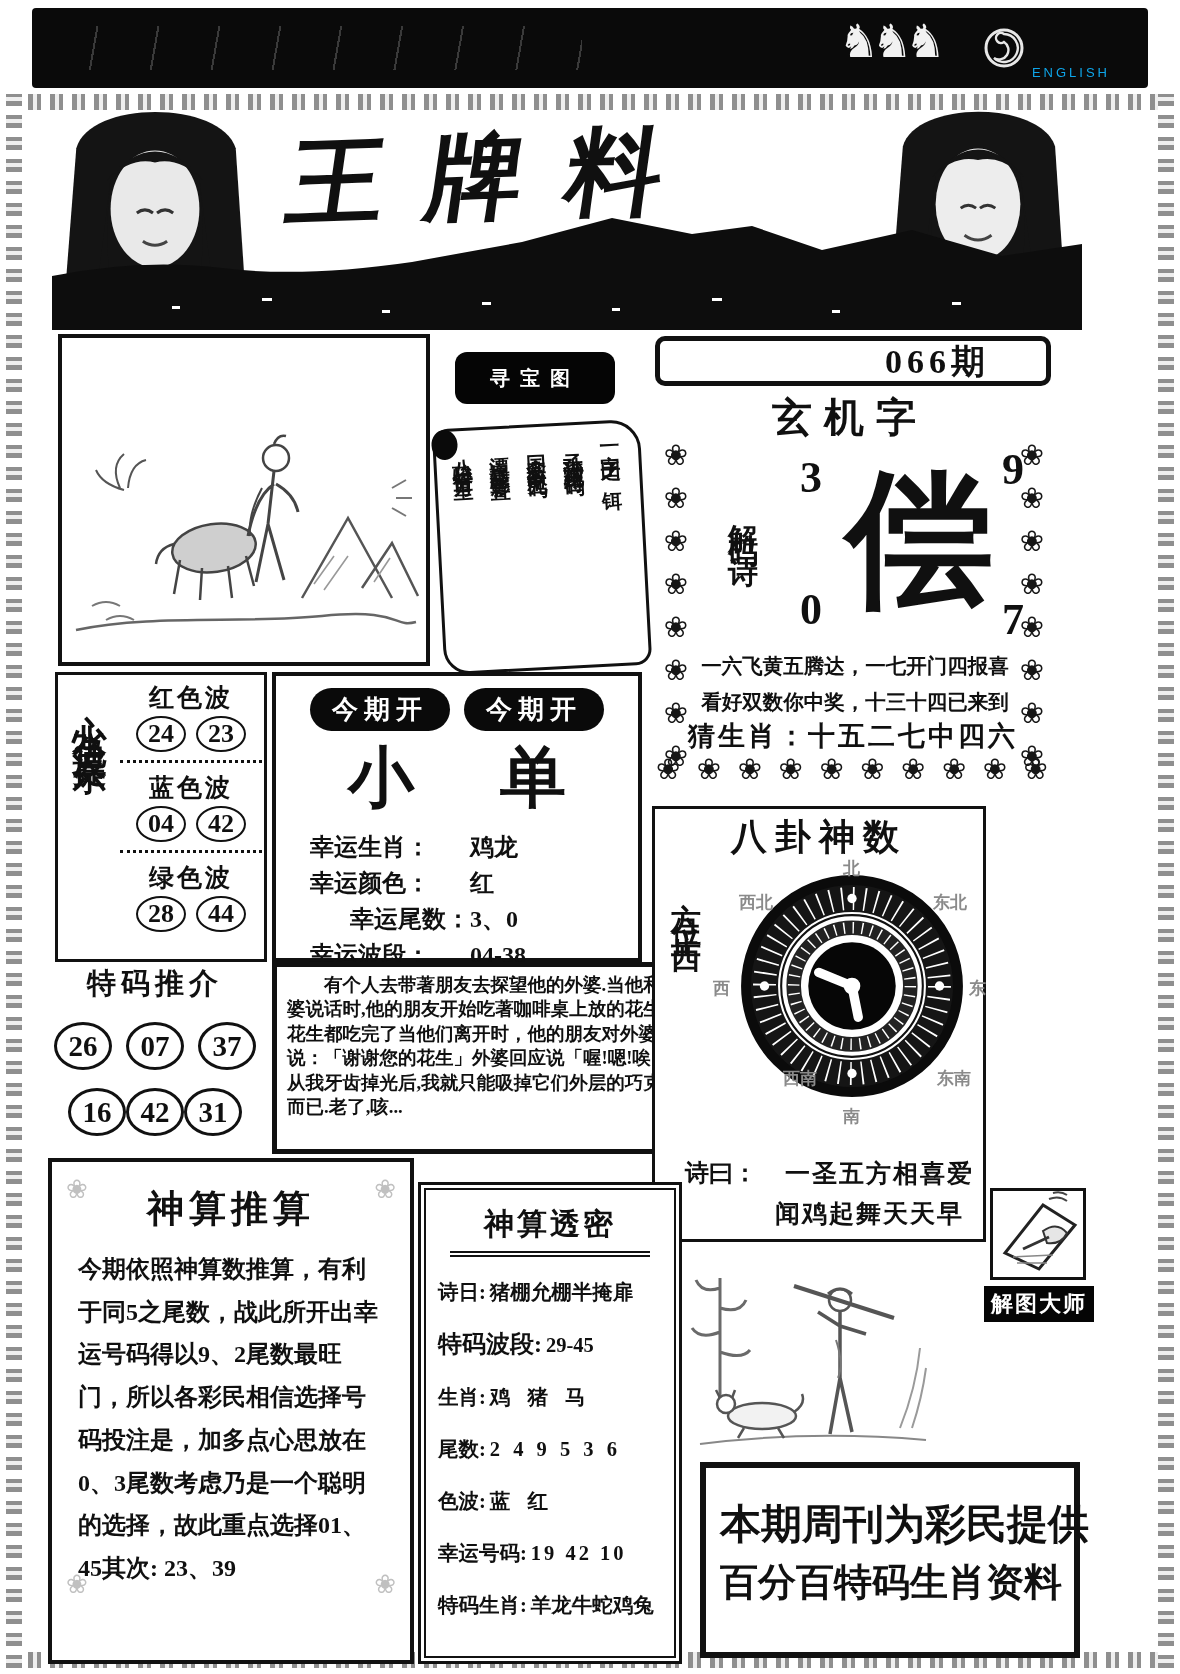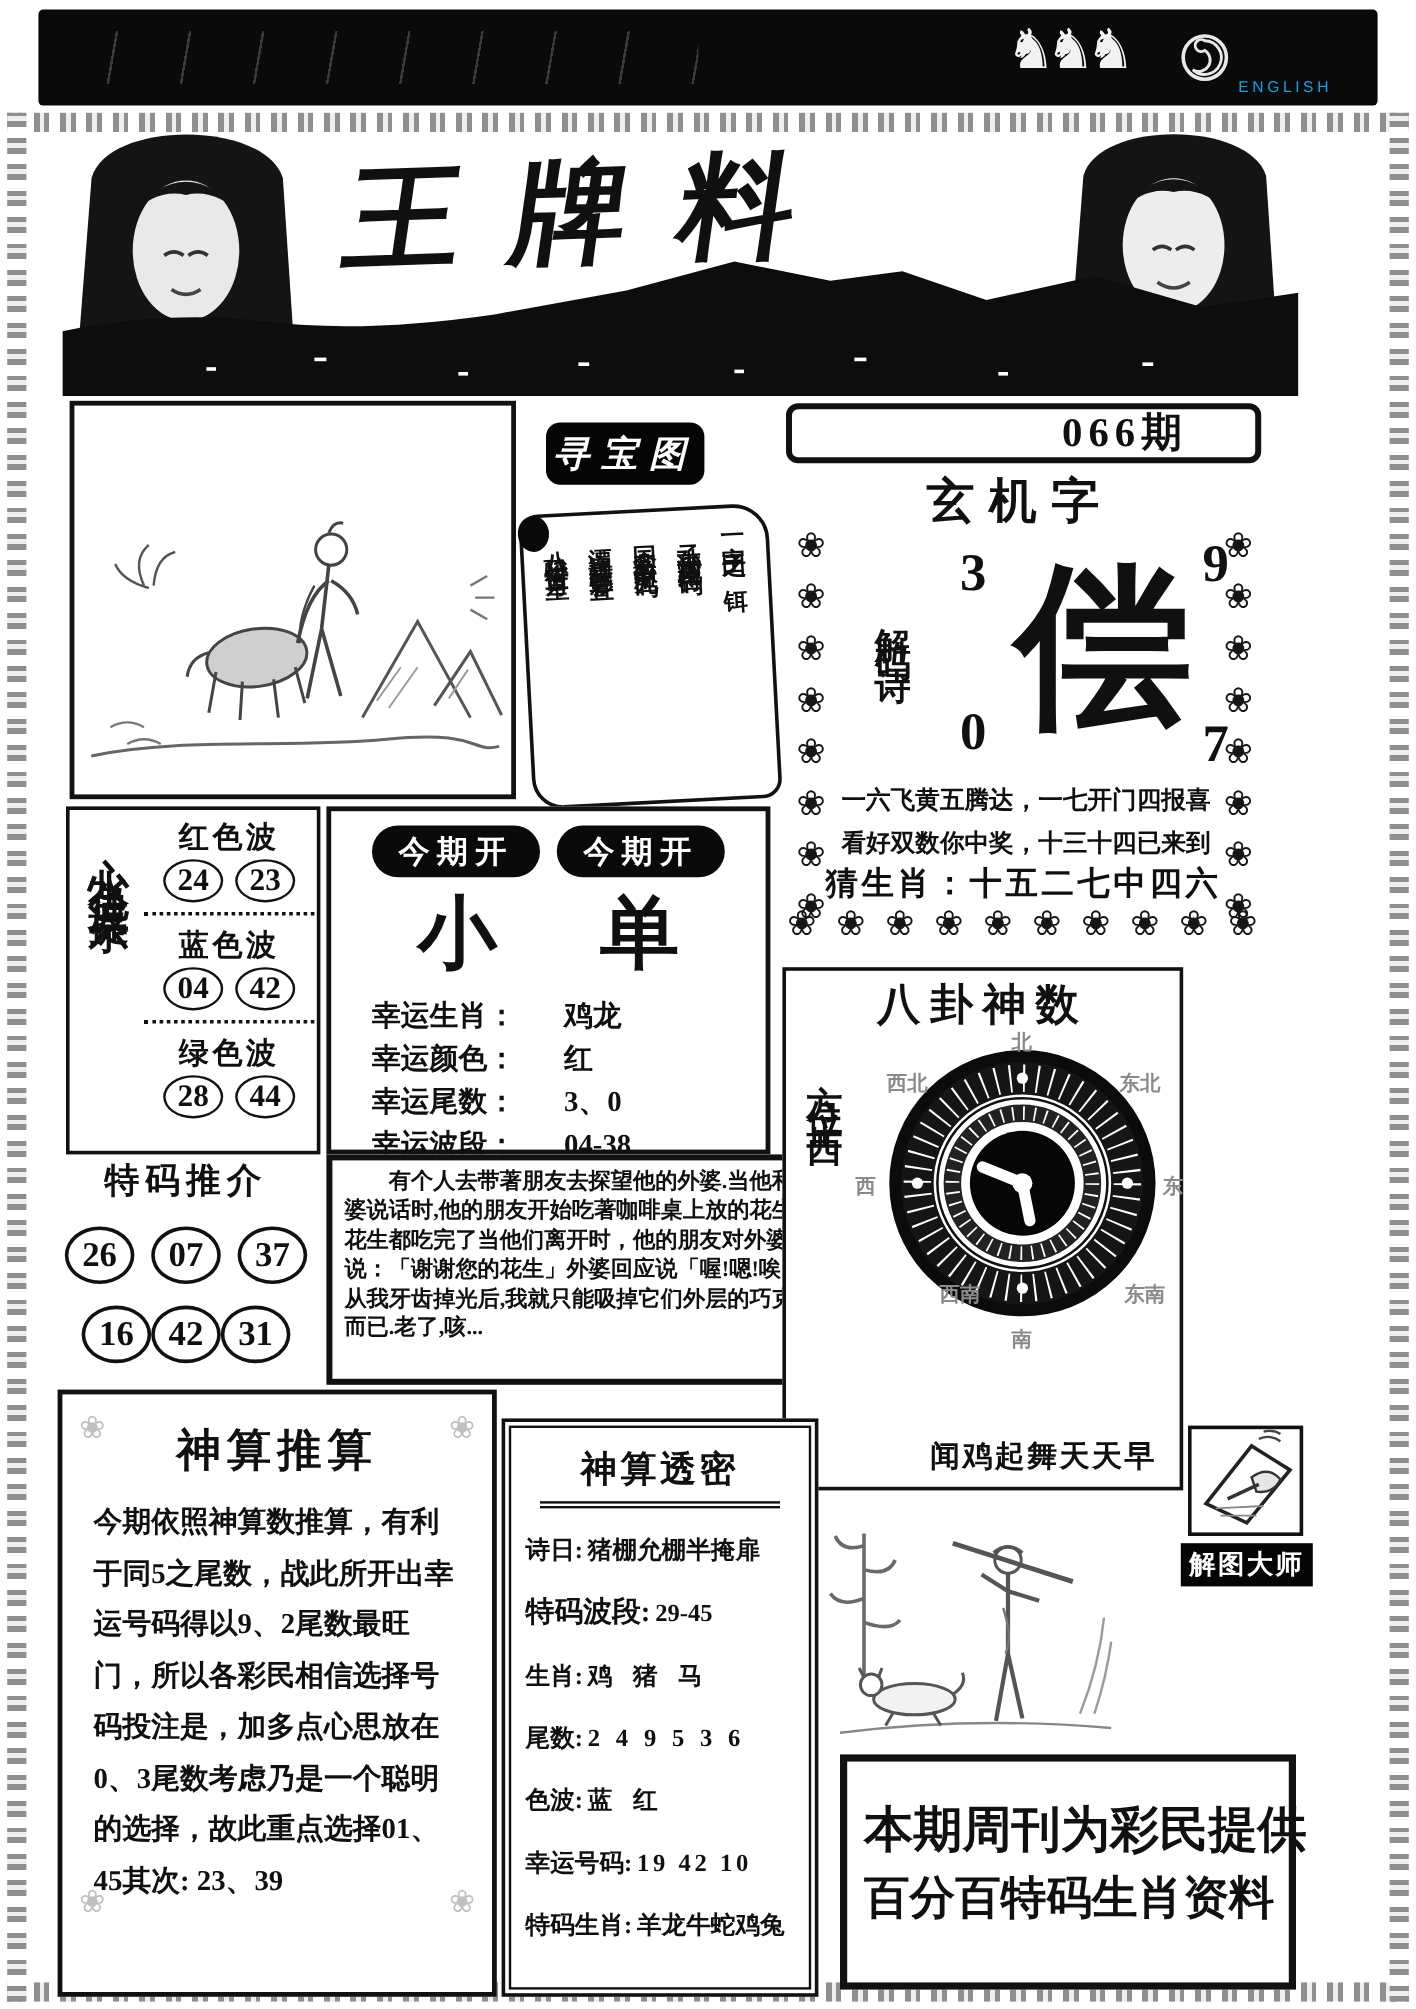--- a/index.html
+++ b/index.html
@@ -100,21 +100,21 @@
       <circle cx="214" cy="120" r="13" fill="none" stroke="#444" stroke-width="2.5"></circle>
       <path d="M212,106 q4,-10 12,-8" stroke="#444" stroke-width="2.5" fill="none"></path>
       <path d="M212,133 L206,186 M206,186 L194,244 M206,186 L222,242 M212,146 Q194,158 186,198 M214,146 Q232,156 236,174" stroke="#444" stroke-width="3" fill="none"></path>
       <path d="M200,150 q-14,26 -12,48" stroke="#444" stroke-width="2" fill="none"></path>
       <path d="M58,150 q-10,-22 4,-34 M66,150 q2,-24 18,-28 M62,152 q-22,-6 -28,-20" stroke="#555" stroke-width="2" fill="none"></path>
       <path d="M30,268 q14,-8 28,0 M44,282 q14,-8 28,0" stroke="#777" stroke-width="2" fill="none"></path>
       <path d="M330,150 l14,-8 M334,160 l16,0 M330,170 l14,8" stroke="#777" stroke-width="2" fill="none"></path>
     </svg>
   </div>
 
-  <div class="abs badge-label" style="left:455px;top:352px;width:132px;height:52px;border-radius:12px;font-size:30px;letter-spacing:10px;font-style:italic;">寻宝图</div>
+  <div class="abs badge-label" style="left:455px;top:352px;width:160px;height:52px;border-radius:12px;font-size:20px;letter-spacing:10px;">寻宝图</div>
 
   <div class="abs scroll" style="left:438px;top:424px;width:202px;height:240px;">
     <div class="vtext b" style="position:absolute;right:10px;top:12px;height:214px;font-size:20px;letter-spacing:4px;line-height:37px;">
       <div>一字之曰：铒</div>
       <div>子孙满堂现特码</div>
       <div>同念三数中九码</div>
       <div>潭定静悬丝影直</div>
       <div>八骏日行三万里</div>
     </div>
   </div>
@@ -202,21 +202,21 @@
     </div>
     <div style="padding:6px 0 0 34px;">
       <div style="display:flex;line-height:36px;">
         <span class="b" style="font-size:24px;width:160px;">幸运生肖：</span>
         <span class="b" style="font-size:24px;">鸡龙</span>
       </div>
       <div style="display:flex;line-height:36px;">
         <span class="b" style="font-size:24px;width:160px;">幸运颜色：</span>
         <span class="b" style="font-size:24px;">红</span>
       </div>
-      <div style="display:flex;line-height:36px;">
+      <div style="display:flex;line-height:36px;text-align:right;">
         <span class="b" style="font-size:24px;width:160px;">幸运尾数：</span>
         <span class="b" style="font-size:24px;">3、0</span>
       </div>
       <div style="display:flex;line-height:36px;">
         <span class="b" style="font-size:24px;width:160px;">幸运波段：</span>
         <span class="b" style="font-size:24px;">04-38</span>
       </div>
     </div>
   </div>
 
@@ -256,20 +256,24 @@
       <circle cx="120" cy="120" r="8" fill="#fff"></circle>
     </svg>
     <div class="abs compass-lab" style="left:188px;top:48px;">北</div>
     <div class="abs compass-lab" style="left:188px;top:296px;">南</div>
     <div class="abs compass-lab" style="left:58px;top:168px;">西</div>
     <div class="abs compass-lab" style="left:314px;top:168px;">东</div>
     <div class="abs compass-lab" style="left:84px;top:82px;">西北</div>
     <div class="abs compass-lab" style="left:278px;top:82px;">东北</div>
     <div class="abs compass-lab" style="left:80px;top:258px;margin-left:48px;">西南</div>
     <div class="abs compass-lab" style="left:282px;top:258px;">东南</div>
+    <div class="abs" style="left:30px;top:348px;width:290px;display:flex;">
+      <span class="b" style="font-size:24px;">诗曰：</span>
+      <span class="b" style="font-size:25px;letter-spacing:2px;margin-left:28px;">一圣五方相喜爱</span>
+    </div>
     <div class="abs b" style="left:120px;top:388px;font-size:25px;letter-spacing:2px;">闻鸡起舞天天早</div>
   </div>
 
   <div class="abs box" style="left:48px;top:1158px;width:366px;height:506px;border-width:4px;">
     <div class="abs" style="left:14px;top:12px;color:#c0c0c0;font-size:26px;">❀</div>
     <div class="abs" style="right:14px;top:12px;color:#c0c0c0;font-size:26px;">❀</div>
     <div class="abs" style="left:14px;bottom:60px;color:#c0c0c0;font-size:26px;">❀</div>
     <div class="abs" style="right:14px;bottom:60px;color:#c0c0c0;font-size:26px;">❀</div>
     <div class="ctr b" style="margin-top:22px;font-size:37px;letter-spacing:5px;">神算推算</div>
     <div class="b" style="padding:14px 26px 0 26px;font-size:24px;line-height:1.78;">今期依照神算数推算，有利于同5之尾数，战此所开出幸运号码得以9、2尾数最旺门，所以各彩民相信选择号码投注是，加多点心思放在0、3尾数考虑乃是一个聪明的选择，故此重点选择01、45其次: 23、39</div>

